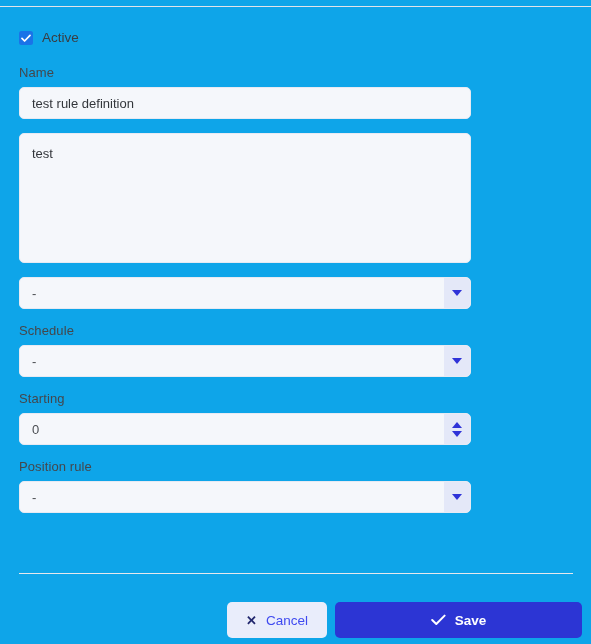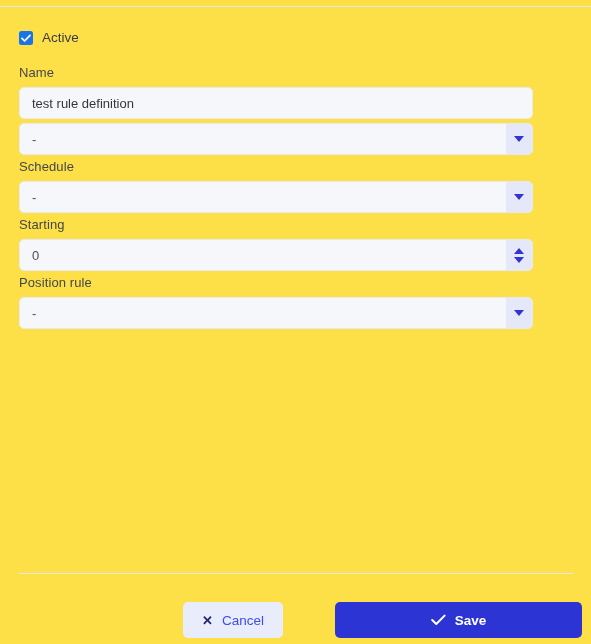--- a/index.html
+++ b/index.html
@@ -8,21 +8,21 @@
     width: 591px; height: 644px;
     background: #ffffff;
     font-family: "Liberation Sans", sans-serif;
     -webkit-font-smoothing: antialiased;
   }
 
   .form-panel {
     position: relative;
     width: 591px;
     height: 644px;
-    background: #fde047;
+    background: #0ea5e9;
     overflow: hidden;
   }
 
   
   .top-divider {
     position: absolute;
     left: 0; top: 6px;
     width: 591px; height: 1px;
     background: #e2e4e9;
   }
@@ -51,32 +51,32 @@
   }
   .cbox svg { position: absolute; left: 2px; top: 3px; }
   .cbox-label {
     margin-left: 9px;
     font-size: 13.5px;
     color: #3a3d42;
     line-height: 1;
   }
 
   
-  .field { margin-bottom: 4px; }
+  .field { margin-bottom: 14px; }
   .field-label {
     display: block;
     font-size: 13px;
     color: #44474c;
     margin-bottom: 7px;
     letter-spacing: .1px;
   }
 
   .control {
     position: relative;
-    width: 514px;
+    width: 452px;
     border: 1px solid #e7eaf3;
     border-radius: 5px;
     background: #f5f7fb;
     overflow: hidden;
   }
 
   .text-input {
     height: 30px;
     display: flex;
     align-items: center;
@@ -156,21 +156,20 @@
     color: #3f4af0;
     padding: 0 19px;
     margin-right: 8px;
   }
   .btn-cancel .glyph { color: #22286e; font-weight: bold; margin-right: 9px; font-size: 13px; }
   .btn-save {
     background: #2c35d4;
     color: #ffffff;
     font-weight: bold;
     width: 247px;
-    margin-left: 44px;
   }
   .btn-save .glyph { margin-right: 9px; display: inline-flex; }
 </style>
 </head>
 <body>
 
 <div class="form-panel">
 
   <div class="top-divider"></div>
 
@@ -186,20 +185,23 @@
     </div>
 
     <div class="field">
       <label class="field-label">Name</label>
       <div class="control">
         <div class="text-input">test rule definition</div>
       </div>
     </div>
 
     <div class="field">
+      <div class="control">
+        <div class="textarea-box">test</div>
+      </div>
     </div>
 
     <div class="field">
       <div class="control with-affordance">
         <div class="affordance-value">-</div>
         <div class="affordance-btn">
           <span class="tri tri-down"></span>
         </div>
       </div>
     </div>

